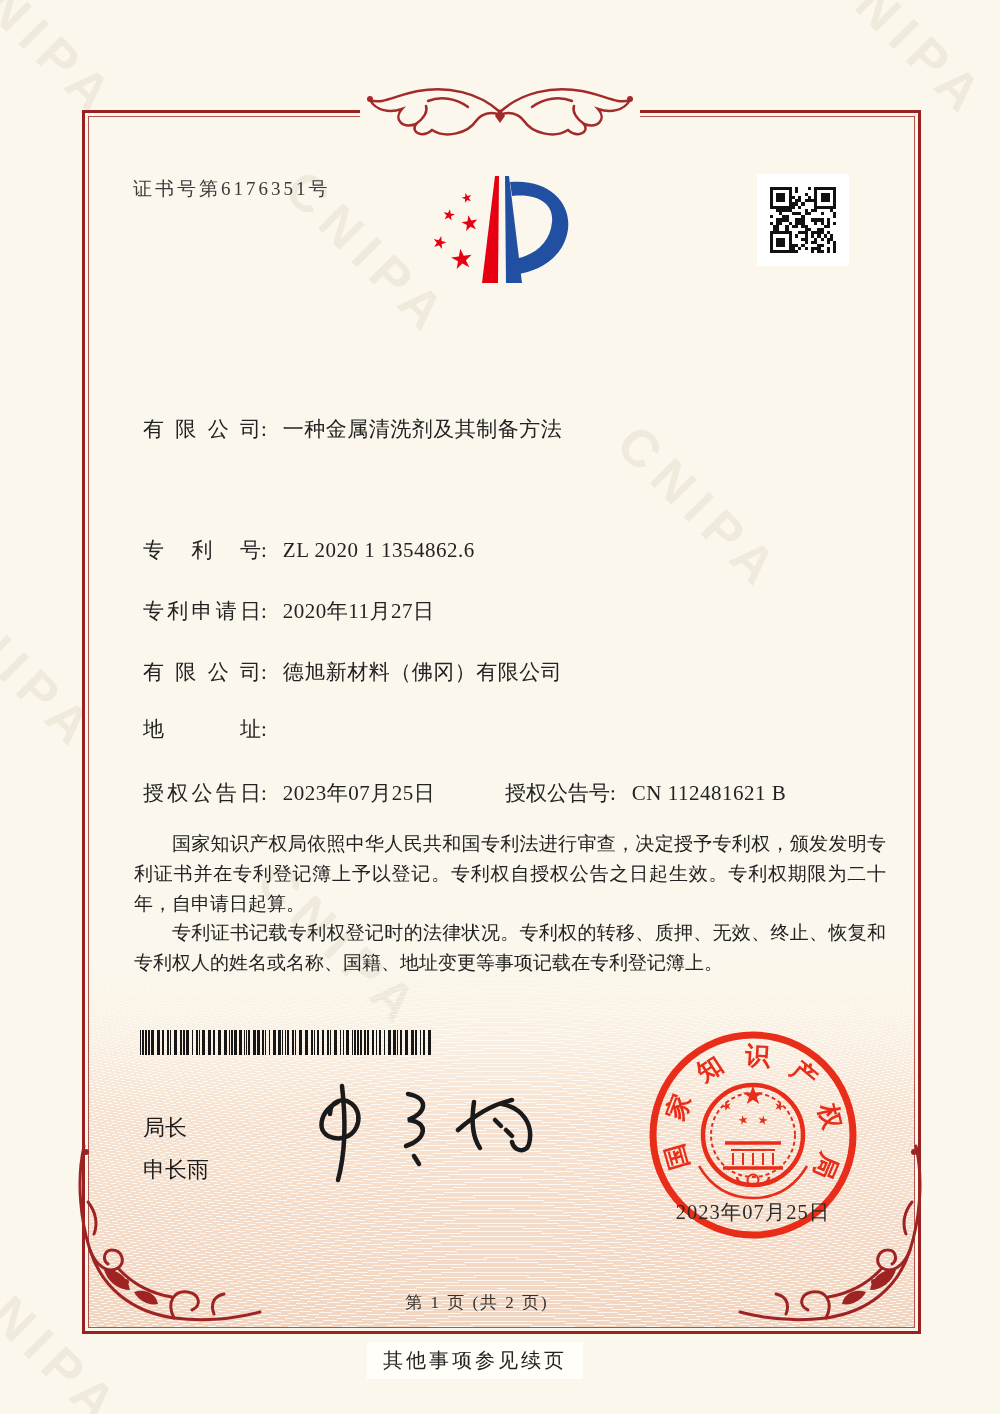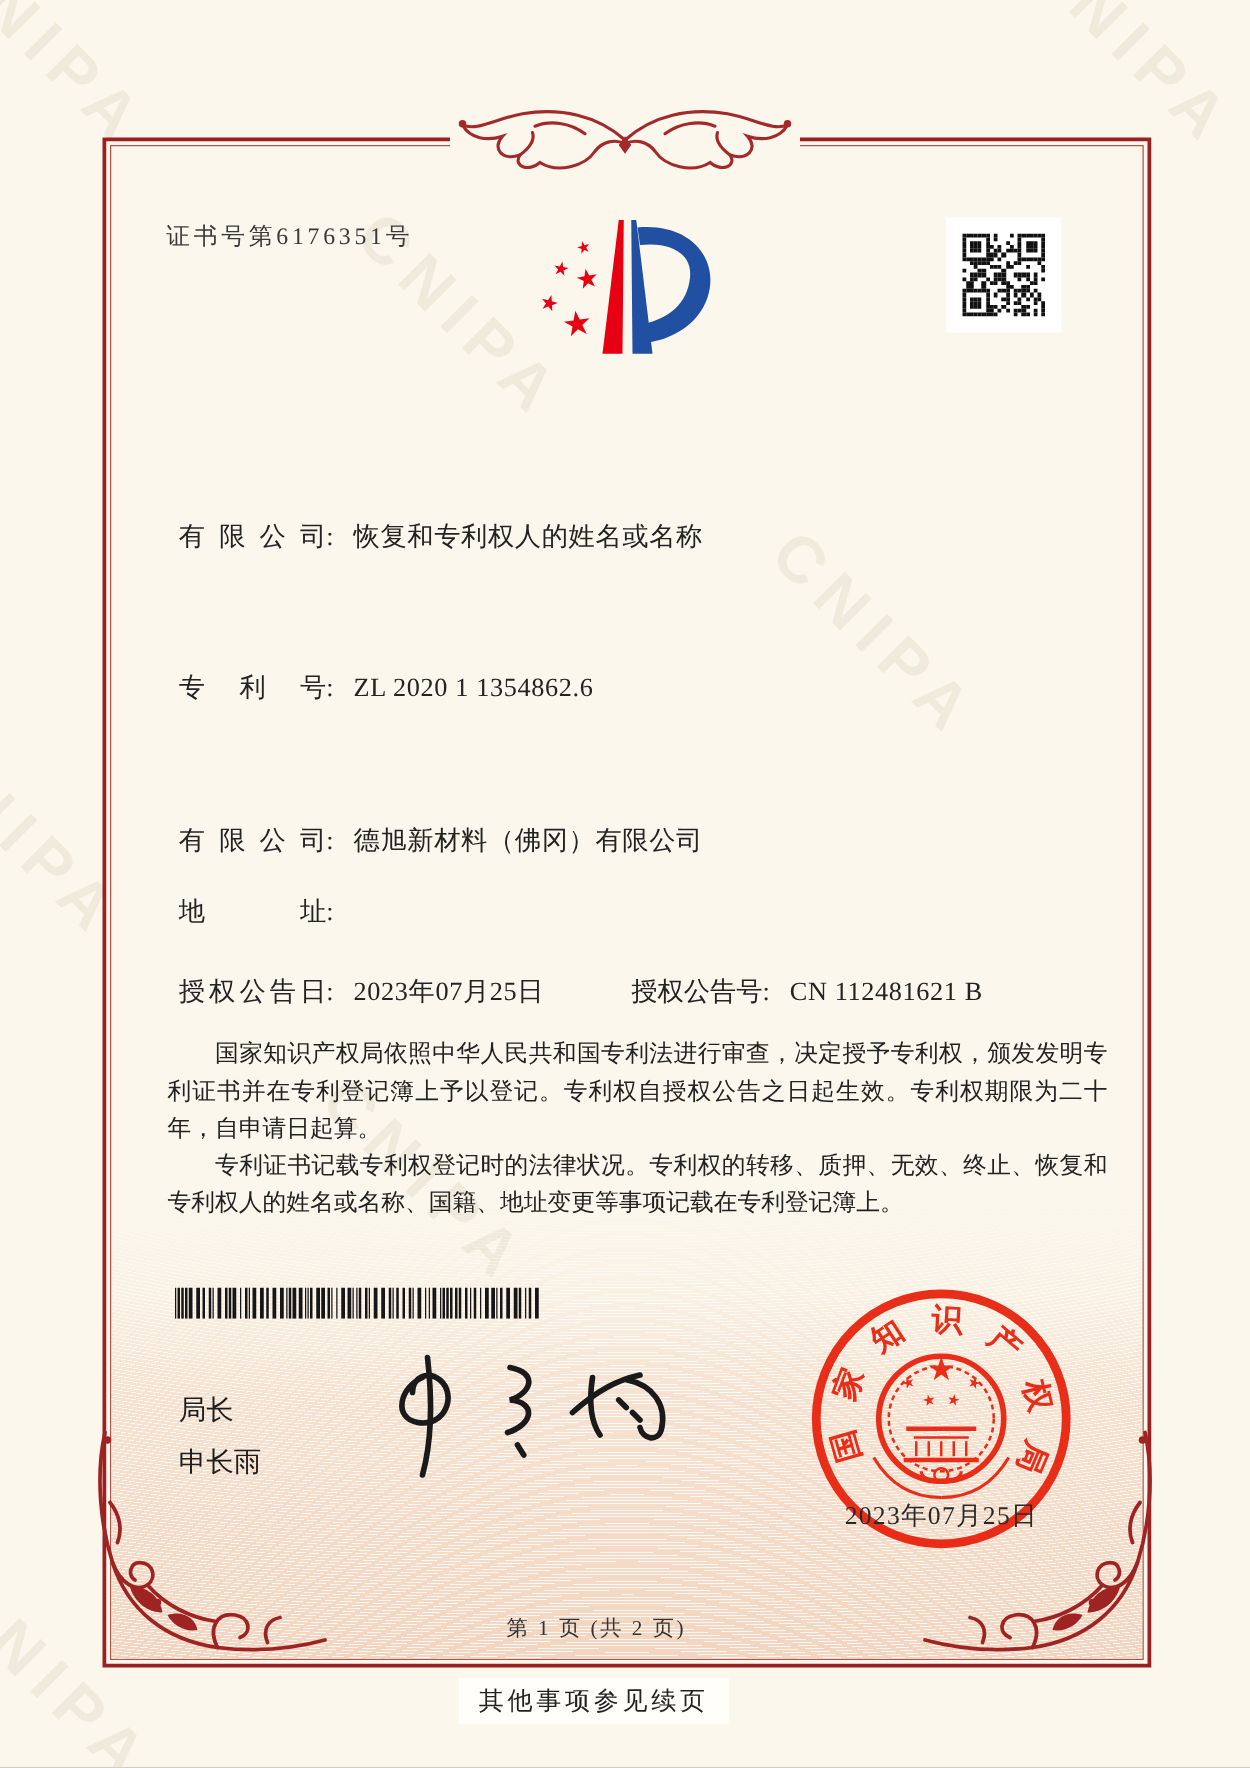--- a/index.html
+++ b/index.html
@@ -591,24 +591,27 @@
           <i style="background: rgb(17, 17, 17);"></i>
           <i></i>
           <i style="background: rgb(17, 17, 17);"></i>
           <i></i>
           <i style="background: rgb(17, 17, 17);"></i>
         </div>
     </div>
 
 
     <div class="row" style="top:415px;">
-      <span class="lbl">有限公司</span><span class="colon">:</span><span class="val">恢复和专利权人的姓名或名称</span>
+      <span class="lbl">有限公司</span><span class="colon">:</span><span class="val">一种金属清洗剂及其制备方法</span>
     </div>
     <div class="row" style="top:536px;">
       <span class="lbl">专利号</span><span class="colon">:</span><span class="val">ZL 2020 1 1354862.6</span>
+    </div>
+    <div class="row" style="top:597px;">
+      <span class="lbl">专利申请日</span><span class="colon">:</span><span class="val">2020年11月27日</span>
     </div>
     <div class="row" style="top:658px;">
       <span class="lbl">有限公司</span><span class="colon">:</span><span class="val">德旭新材料（佛冈）有限公司</span>
     </div>
     <div class="row" style="top:715px;">
       <span class="lbl">地址</span><span class="colon">:</span><span class="addr-val"></span>
     </div>
     <div class="row" style="top:779px;font-family:Liberation Serif, serif;">
       <span class="lbl">授权公告日</span><span class="colon">:</span><span class="val">2023年07月25日</span>
       <span class="pair2">

